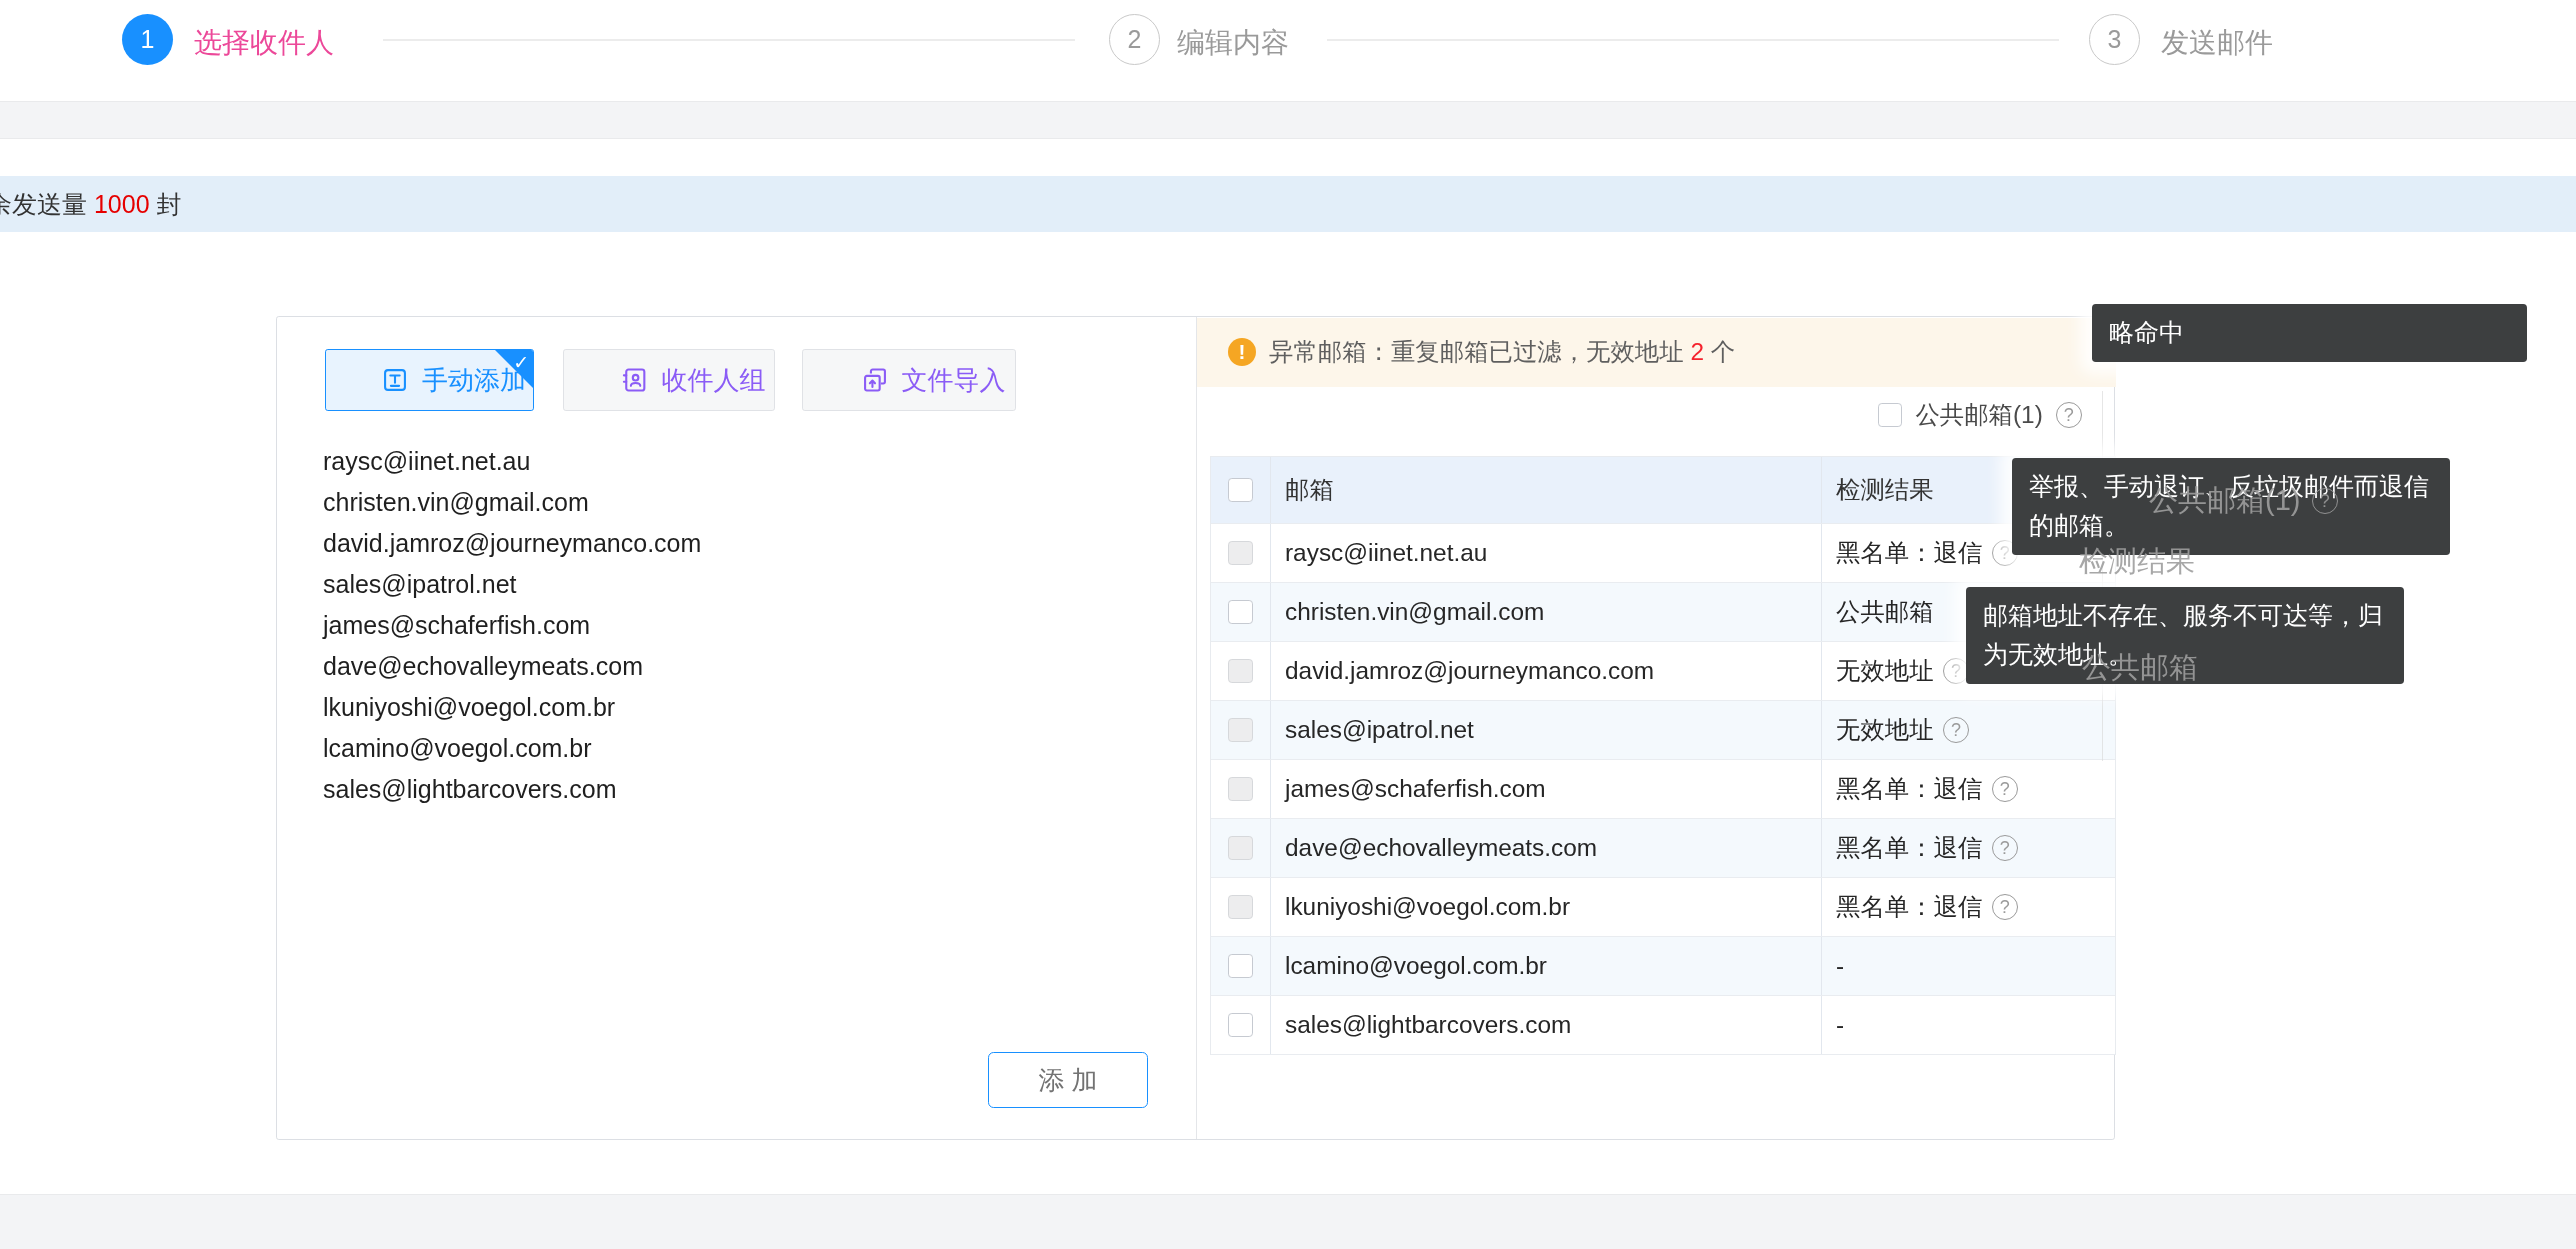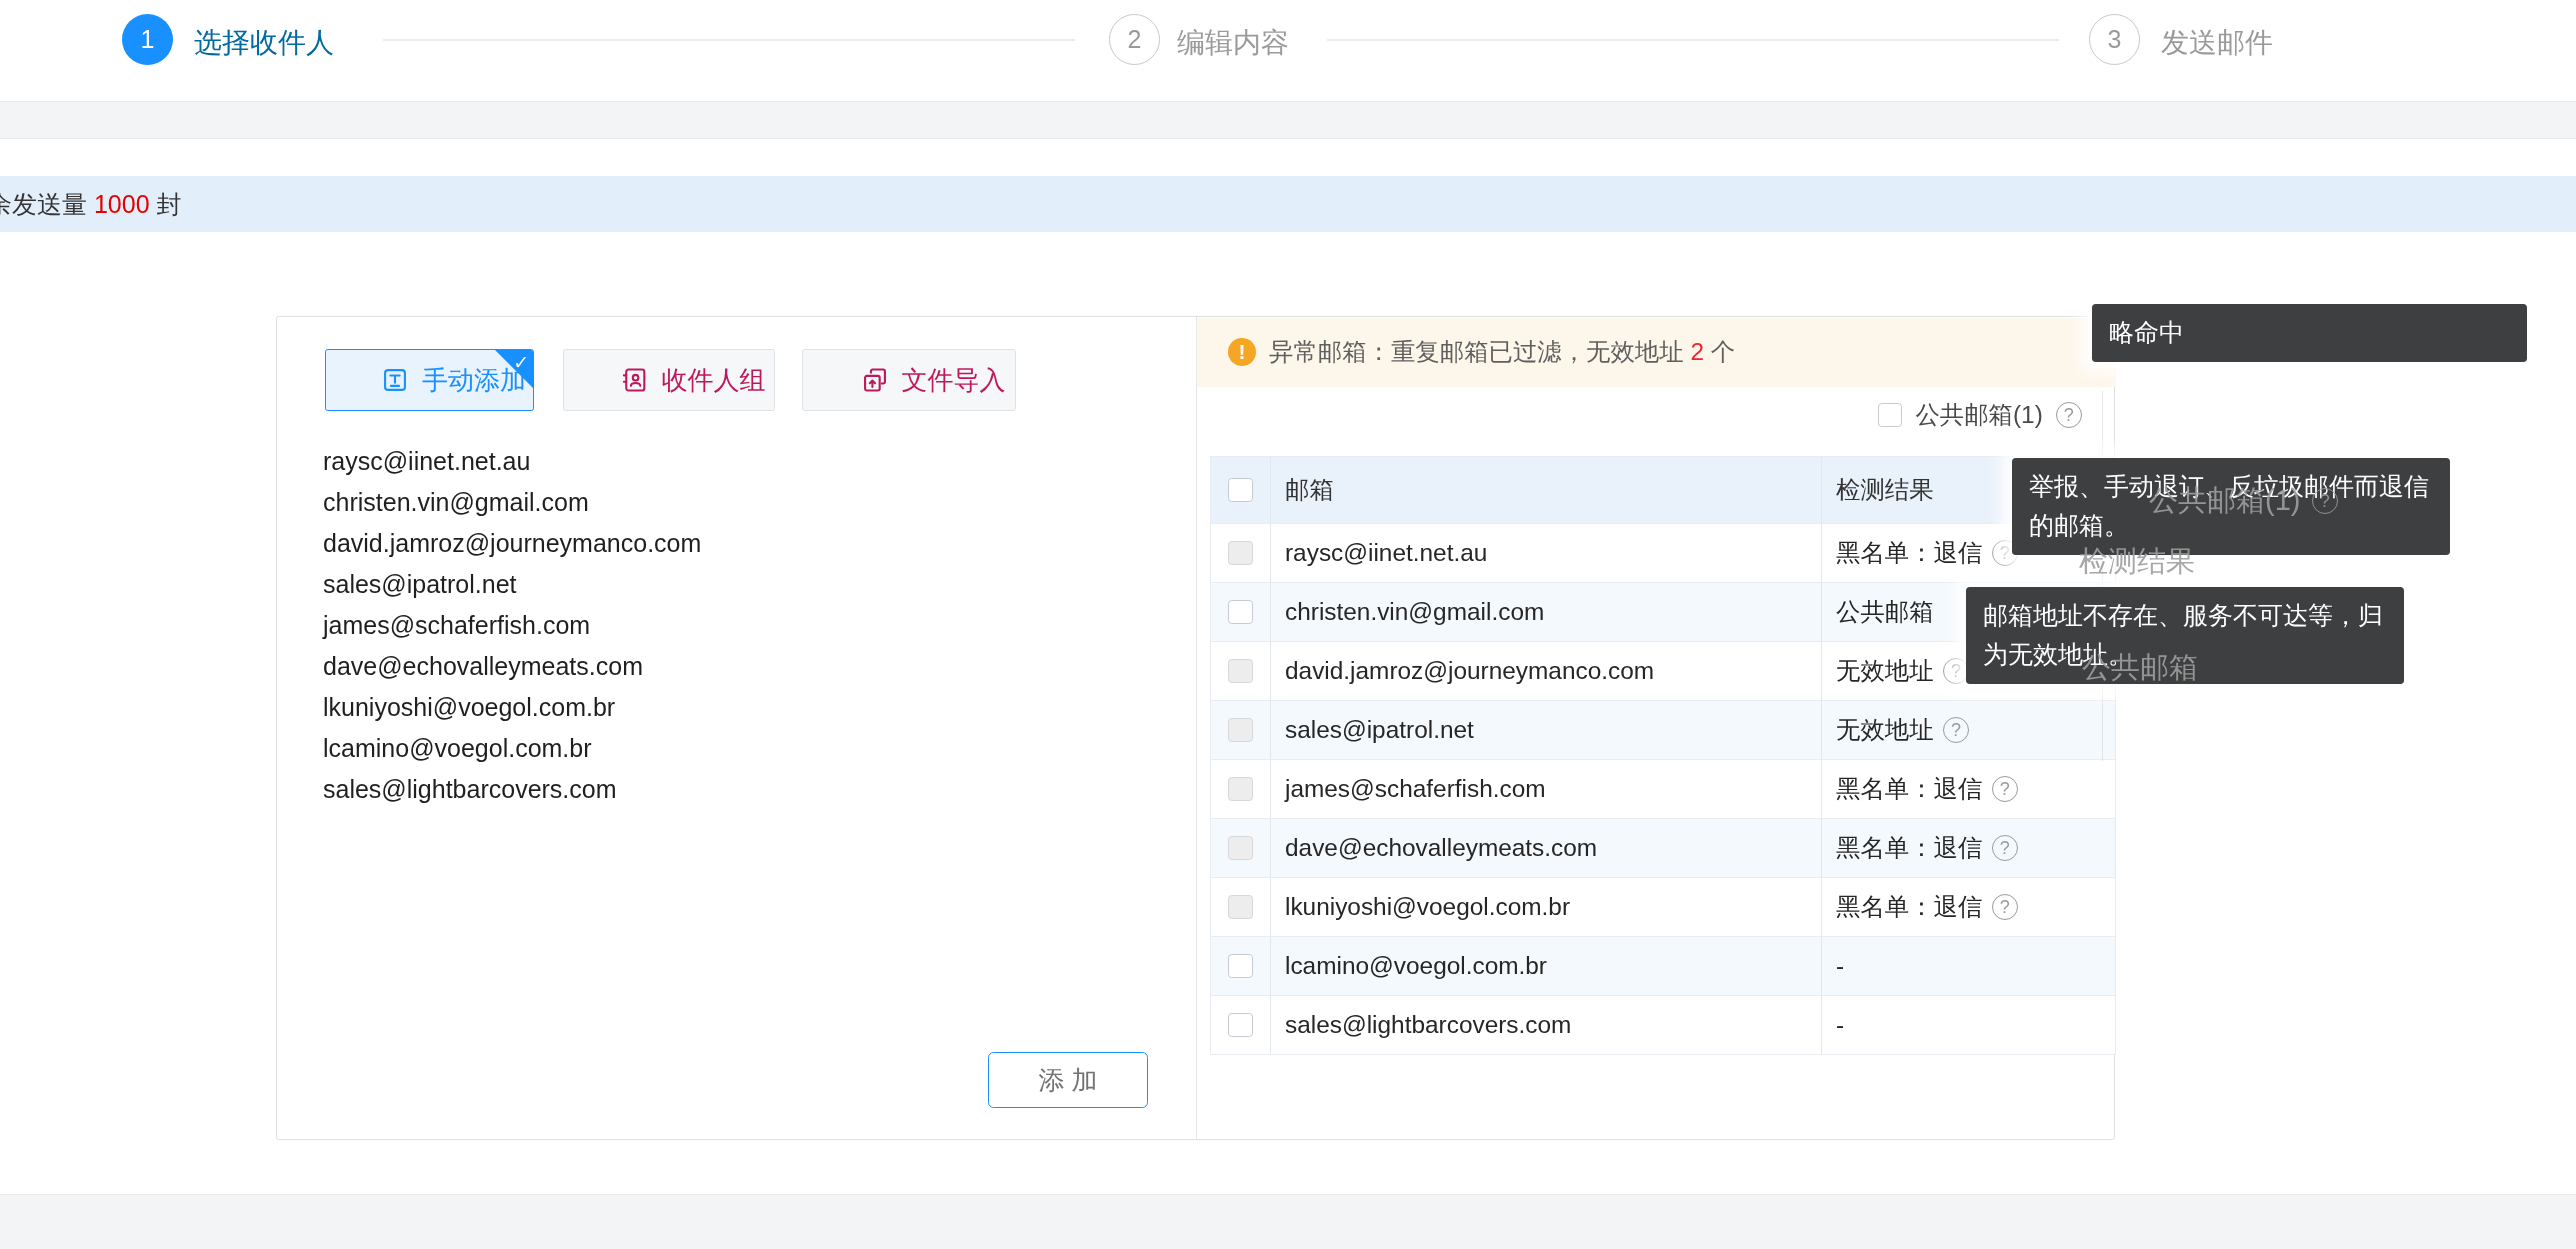--- a/index.html
+++ b/index.html
@@ -4,40 +4,40 @@
 <style>
   html,body{margin:0;padding:0;background:#fff;}
   .page{position:relative;width:2576px;height:1249px;overflow:hidden;background:#fff;
         font-family:"Liberation Sans","DejaVu Sans",sans-serif;color:#262626;}
   
   .step-circle{position:absolute;top:14px;width:51px;height:51px;border-radius:50%;
         display:flex;align-items:center;justify-content:center;font-size:25px;box-sizing:border-box;}
   .step-circle.active{background:#1890ff;color:#fff;}
   .step-circle.inactive{background:#fff;border:1.9px solid #c9c9c9;color:#9a9a9a;}
   .step-label{position:absolute;top:24.4px;font-size:28px;}
-  .step-label.active{color:#0369a1;font-weight:500;}
+  .step-label.active{color:#ec4899;font-weight:500;}
   .step-label.inactive{color:#9a9a9a;}
   .step-line{position:absolute;top:39px;height:1.9px;background:#ececec;}
   
   .band{position:absolute;left:0;width:2576px;background:#f3f4f6;}
   .band-top{top:101px;height:36px;border-top:0.9px solid #e9eaec;border-bottom:0.9px solid #e9eaec;}
   .band-bottom{top:1194px;height:55px;border-top:0.9px solid #e9eaec;}
   .quota-bar{position:absolute;left:0;top:176px;width:2576px;height:56px;background:#e2eef9;
         display:flex;align-items:center;font-size:25px;color:#333;}
   .quota-text{position:relative;left:-13px;white-space:pre;}
   .quota-red{color:#e60000;}
   
   .card{position:absolute;left:276px;top:316px;width:1839px;height:824px;background:#fff;
         border:0.9px solid #dcdfe4;border-radius:2.8px;box-sizing:border-box;}
   .vdivider{position:absolute;left:919px;top:0;width:0.9px;height:822px;background:#e4e6e9;}
   
   .tab{position:absolute;top:32px;height:62px;box-sizing:border-box;display:flex;align-items:center;
         justify-content:center;gap:13px;font-size:26px;cursor:pointer;border-radius:2.8px;padding-left:48px;}
   .tab .ticon{display:flex;}
-  .tab-inactive{background:#f6f7f8;border:0.9px solid #e0e2e6;color:#be185d;}
+  .tab-inactive{background:#f6f7f8;border:0.9px solid #e0e2e6;color:#8b5cf6;}
   .tab-active{background:#e8f3fe;border:1.9px solid #1890ff;color:#1890ff;overflow:hidden;}
   .corner{position:absolute;top:0;right:0;width:0;height:0;
         border-top:38px solid #1890ff;border-left:38px solid transparent;}
   .corner-check{position:absolute;top:0.9px;right:3.8px;color:#fff;font-size:19px;z-index:2;}
   
   .email-list{position:absolute;left:46px;top:124px;width:808px;height:601px;font-size:25px;
         line-height:41px;color:#1f1f1f;}
   .add-btn{position:absolute;left:711px;top:735px;width:160px;height:56px;background:#fff;
         border:1.9px solid #1890ff;border-radius:5.6px;color:#737373;font-size:26px;
         font-family:inherit;cursor:pointer;}

